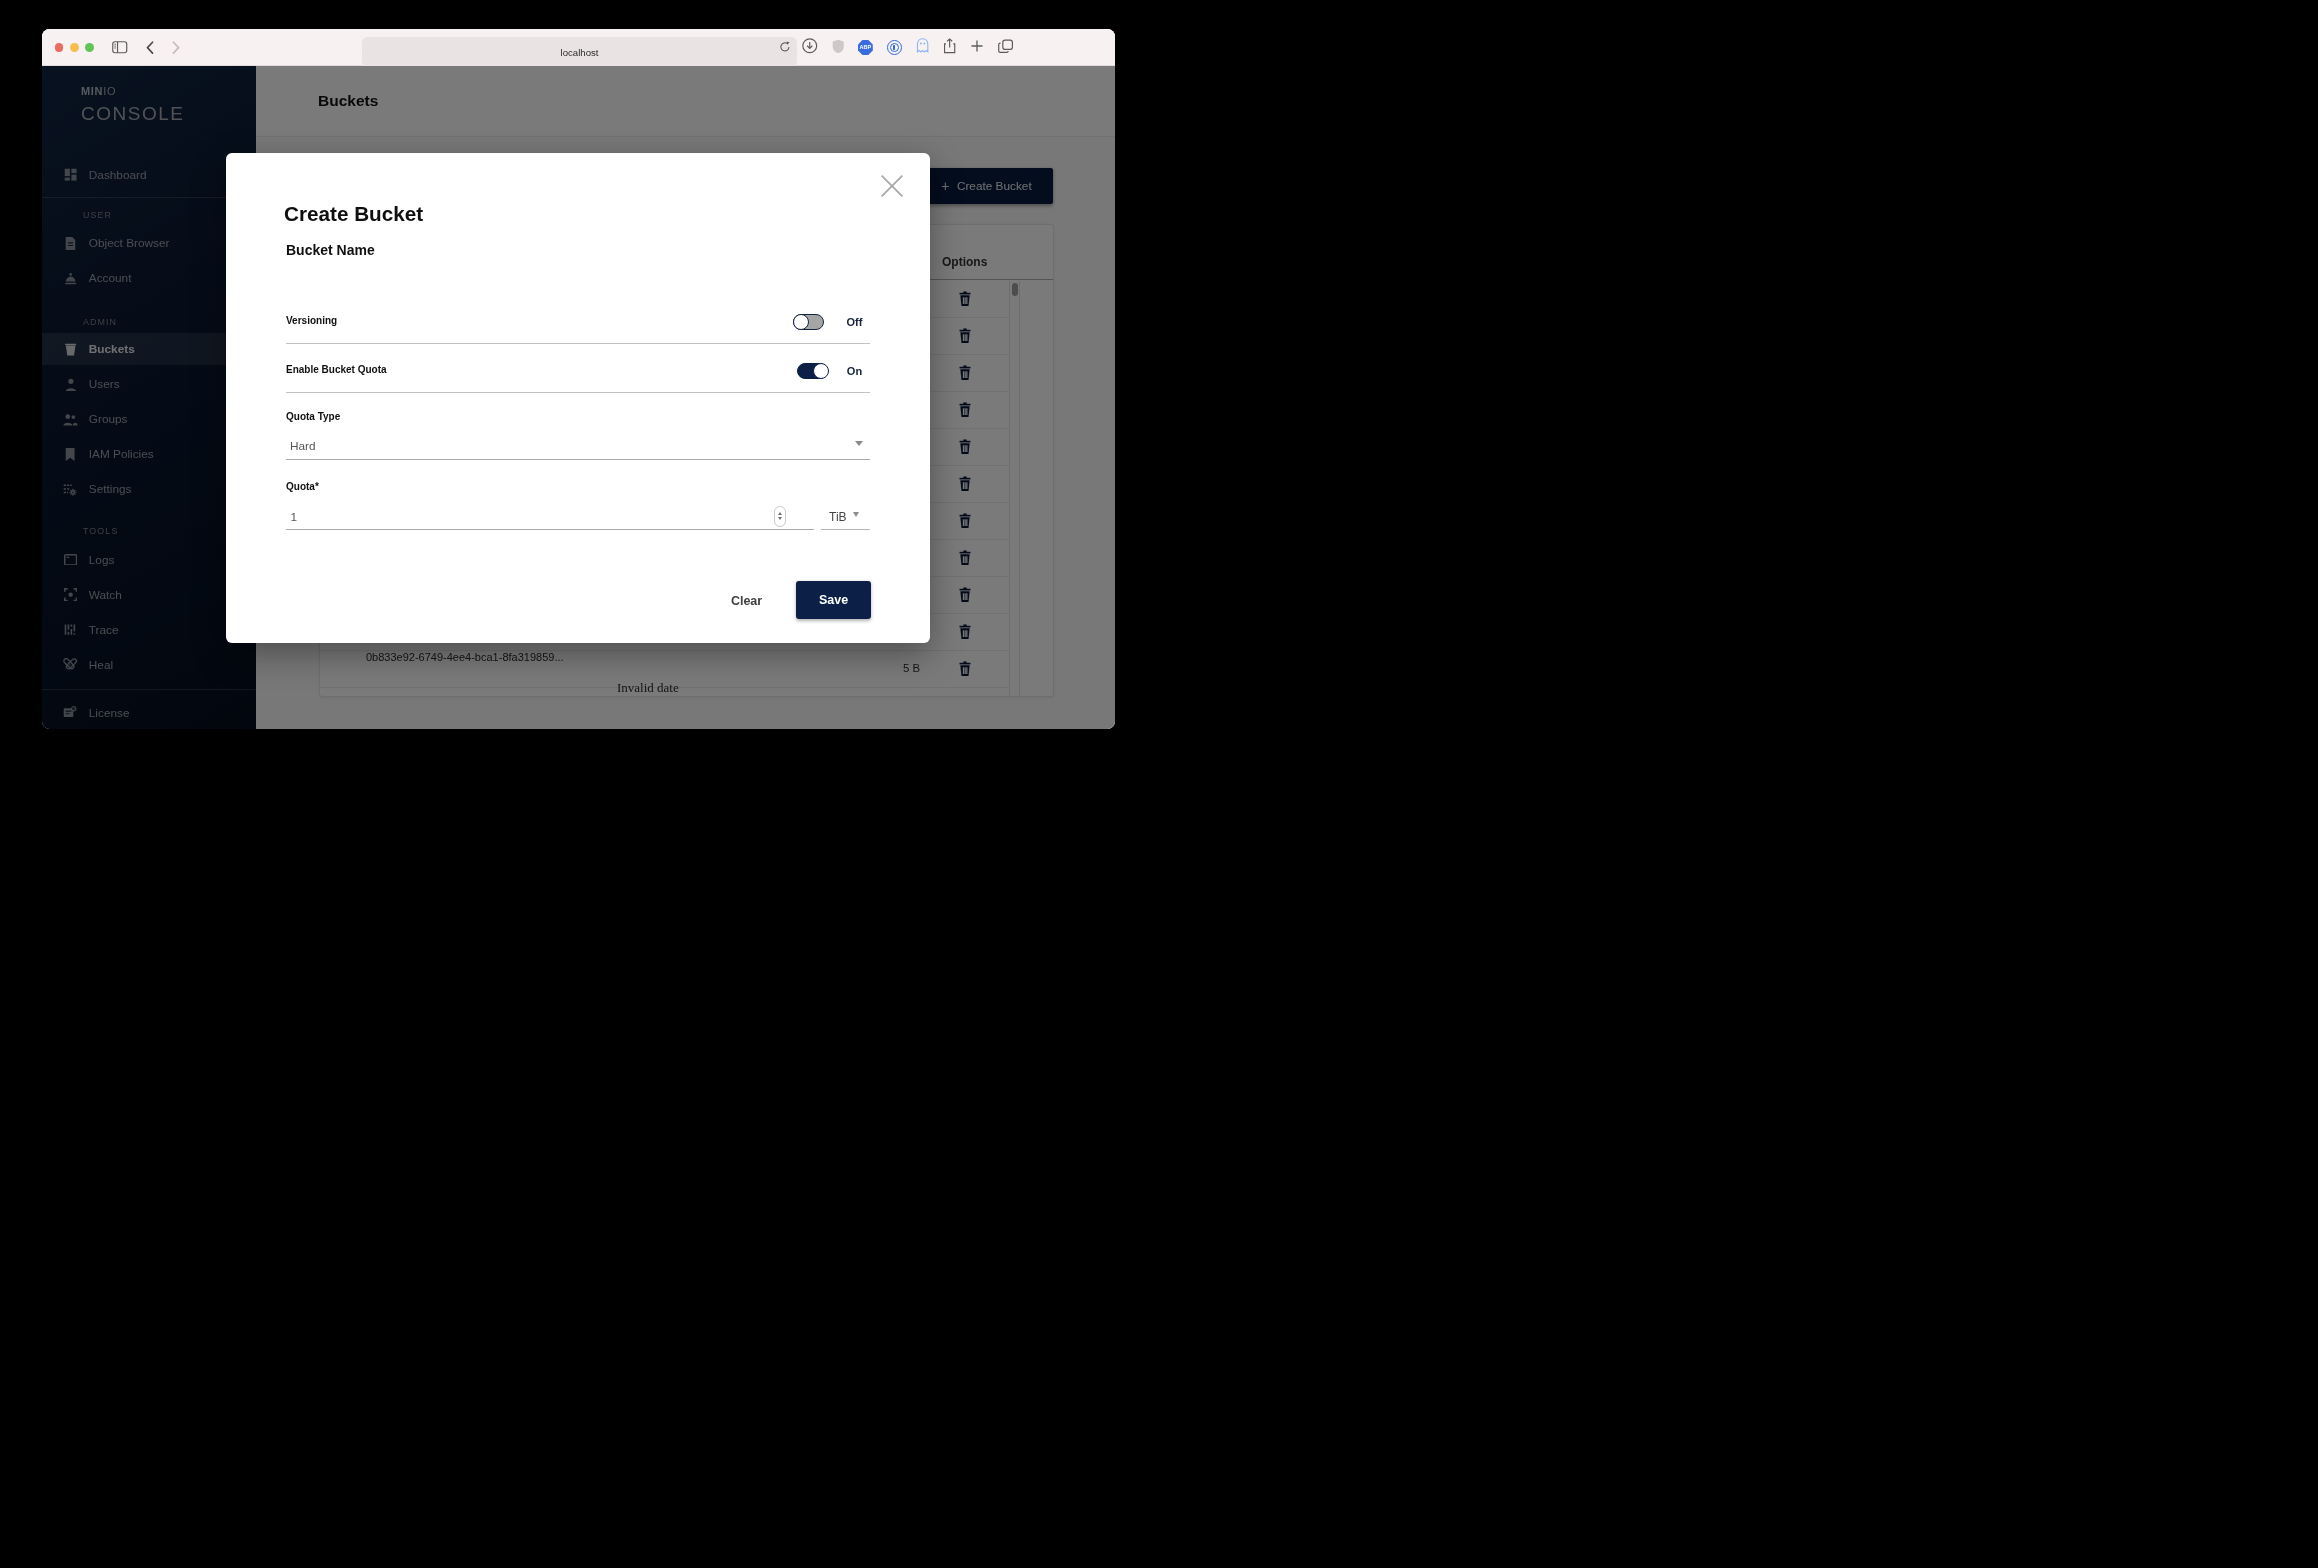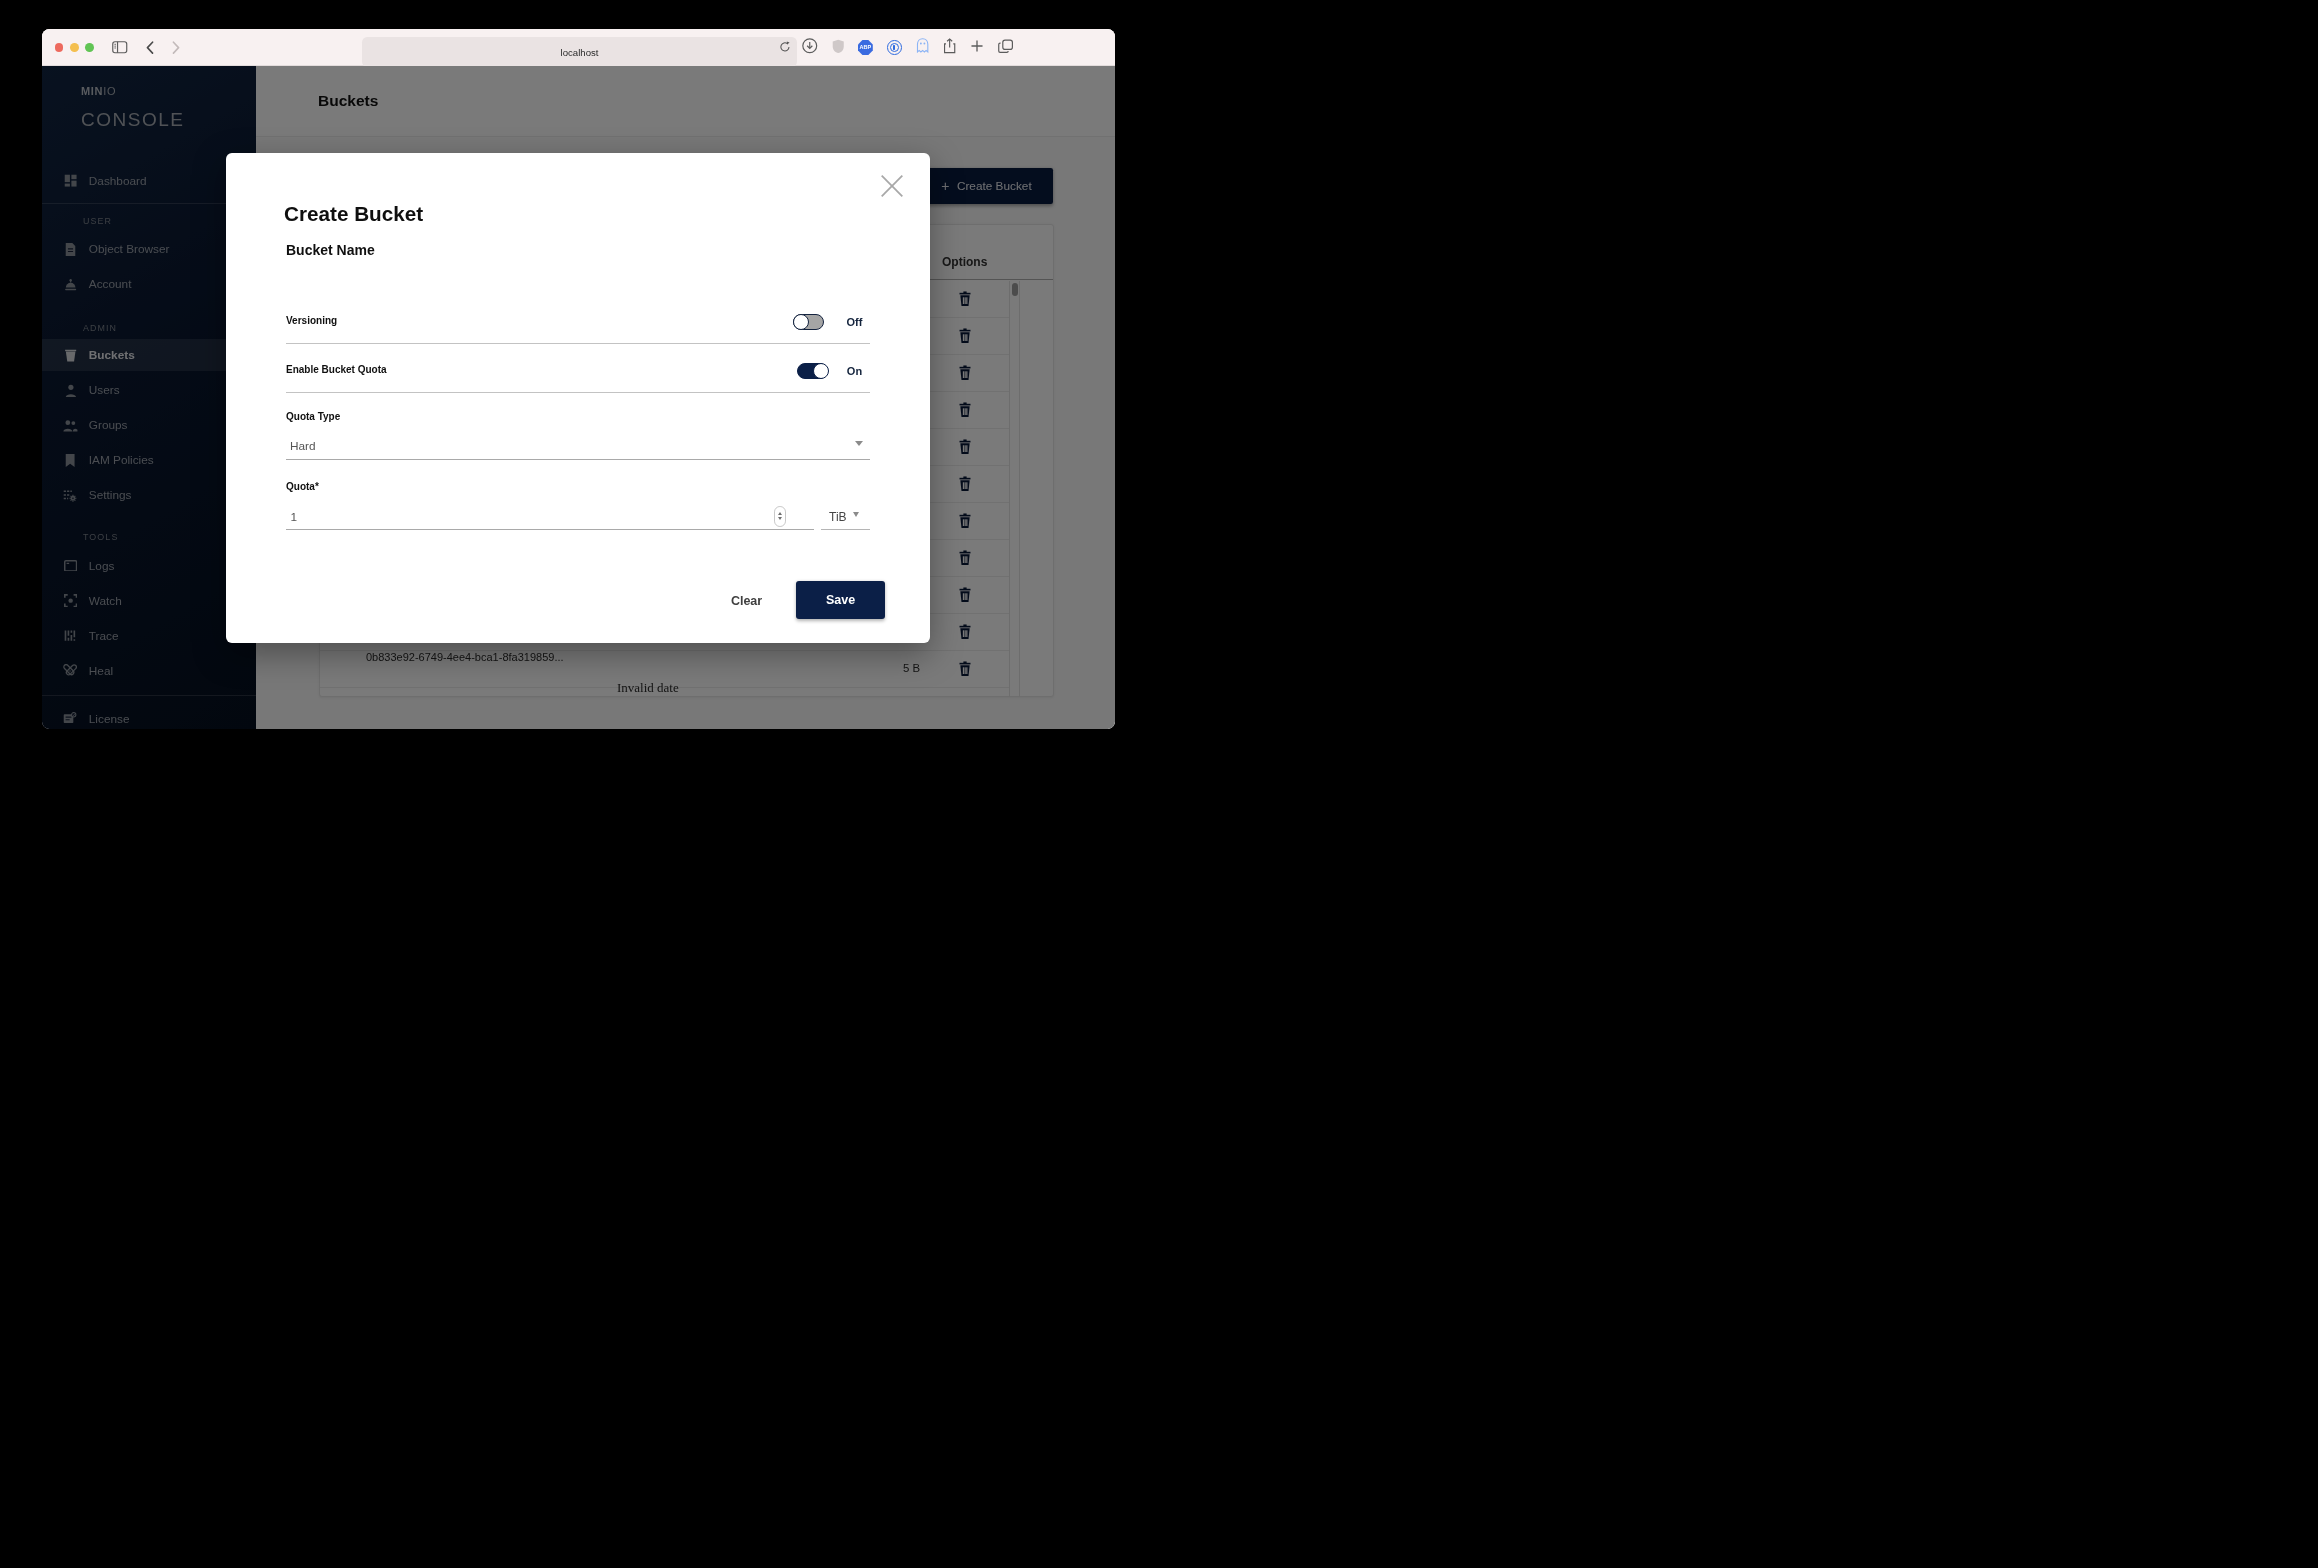--- a/index.html
+++ b/index.html
@@ -30,21 +30,21 @@
 
   
   .viewport { position:absolute; left:0; top:37px; right:0; bottom:0; }
 
   
   .sidebar { position:absolute; left:0; top:0; bottom:0; width:214px;
              background:linear-gradient(150deg,#122643 0%,#0b1830 45%,#061020 100%); }
   .logo { padding:19px 0 0 39px; }
   .brand { font-size:11px; font-weight:bold; letter-spacing:0.7px; color:#b9bec5; }
   .brand .lite { font-weight:300; color:#a9aeb5; }
-  .product { font-size:19px; font-weight:300; letter-spacing:1.5px; color:#a7acb3; margin-top:12px; }
+  .product { font-size:19px; font-weight:300; letter-spacing:1.5px; color:#a7acb3; margin-top:6px; }
   .menu { margin-top:32px; }
   .side-item { height:35px; display:flex; align-items:center; padding-left:21px; gap:11px; cursor:pointer; }
   .side-item .lbl { font-size:11.8px; color:#9ba1aa; }
   .side-item.sel { background:rgba(255,255,255,.10); height:32px; margin:0.7px 0 1.5px; }
   .side-item.sel .lbl { color:#e8eaee; font-weight:bold; }
   .side-div { height:0.7px; background:rgba(255,255,255,.14); margin:5.2px 0 5.9px; }
   .section-lbl { height:22px; display:flex; align-items:center; padding-left:41px;
                  font-size:8.9px; letter-spacing:1.1px; color:#7e858e; }
   .section-lbl.admin { margin-top:14.8px; } .section-lbl.tools { margin-top:13.3px; }
   .sicon { width:14.8px; height:14.8px; flex:0 0 14.8px; display:flex; align-items:center; justify-content:center; }
@@ -102,21 +102,21 @@
              border-radius:5.9px; display:flex; flex-direction:column; align-items:center; justify-content:center; gap:2.2px; cursor:pointer; }
   .car-up { width:0; height:0; border-left:2.6px solid transparent; border-right:2.6px solid transparent; border-bottom:3.7px solid #6e6e6e; }
   .car-dn { width:0; height:0; border-left:2.6px solid transparent; border-right:2.6px solid transparent; border-top:3.7px solid #6e6e6e; }
   .quota-input { position:absolute; left:60px; top:354px; width:487px; height:20.7px; border:none; font-size:11.8px;
                  color:#555; padding-left:4.4px; background:transparent; outline:none; font-family:"Liberation Sans",sans-serif; }
   .unit { position:absolute; left:603px; top:357px; font-size:12px; color:#454545; }
   .unit-line { position:absolute; left:595px; top:376px; width:49px; height:0.7px; background:#b5b5b5; }
   .q-line { position:absolute; left:60px; top:376px; width:528px; height:0.7px; background:#a9a9a9; }
   .clear-btn { position:absolute; left:496px; top:435px; background:none; border:none; font-size:12.5px;
                font-weight:bold; color:#3f3f3f; padding:5.9px 8.9px; cursor:pointer; font-family:"Liberation Sans",sans-serif; }
-  .save-btn { position:absolute; left:570px; top:428px; width:89px; height:38px; background:#0b1f47; border:none;
+  .save-btn { position:absolute; left:570px; top:428px; width:75px; height:38px; background:#0b1f47; border:none;
               border-radius:3px; color:#fff; font-size:12.5px; font-weight:bold; cursor:pointer;
               box-shadow:0 1.5px 3.7px rgba(0,0,0,.3); font-family:"Liberation Sans",sans-serif; }
 </style>
 </head>
 <body>
 
 <div class="window">
 
   <div class="chrome">
     <div class="traffic">

